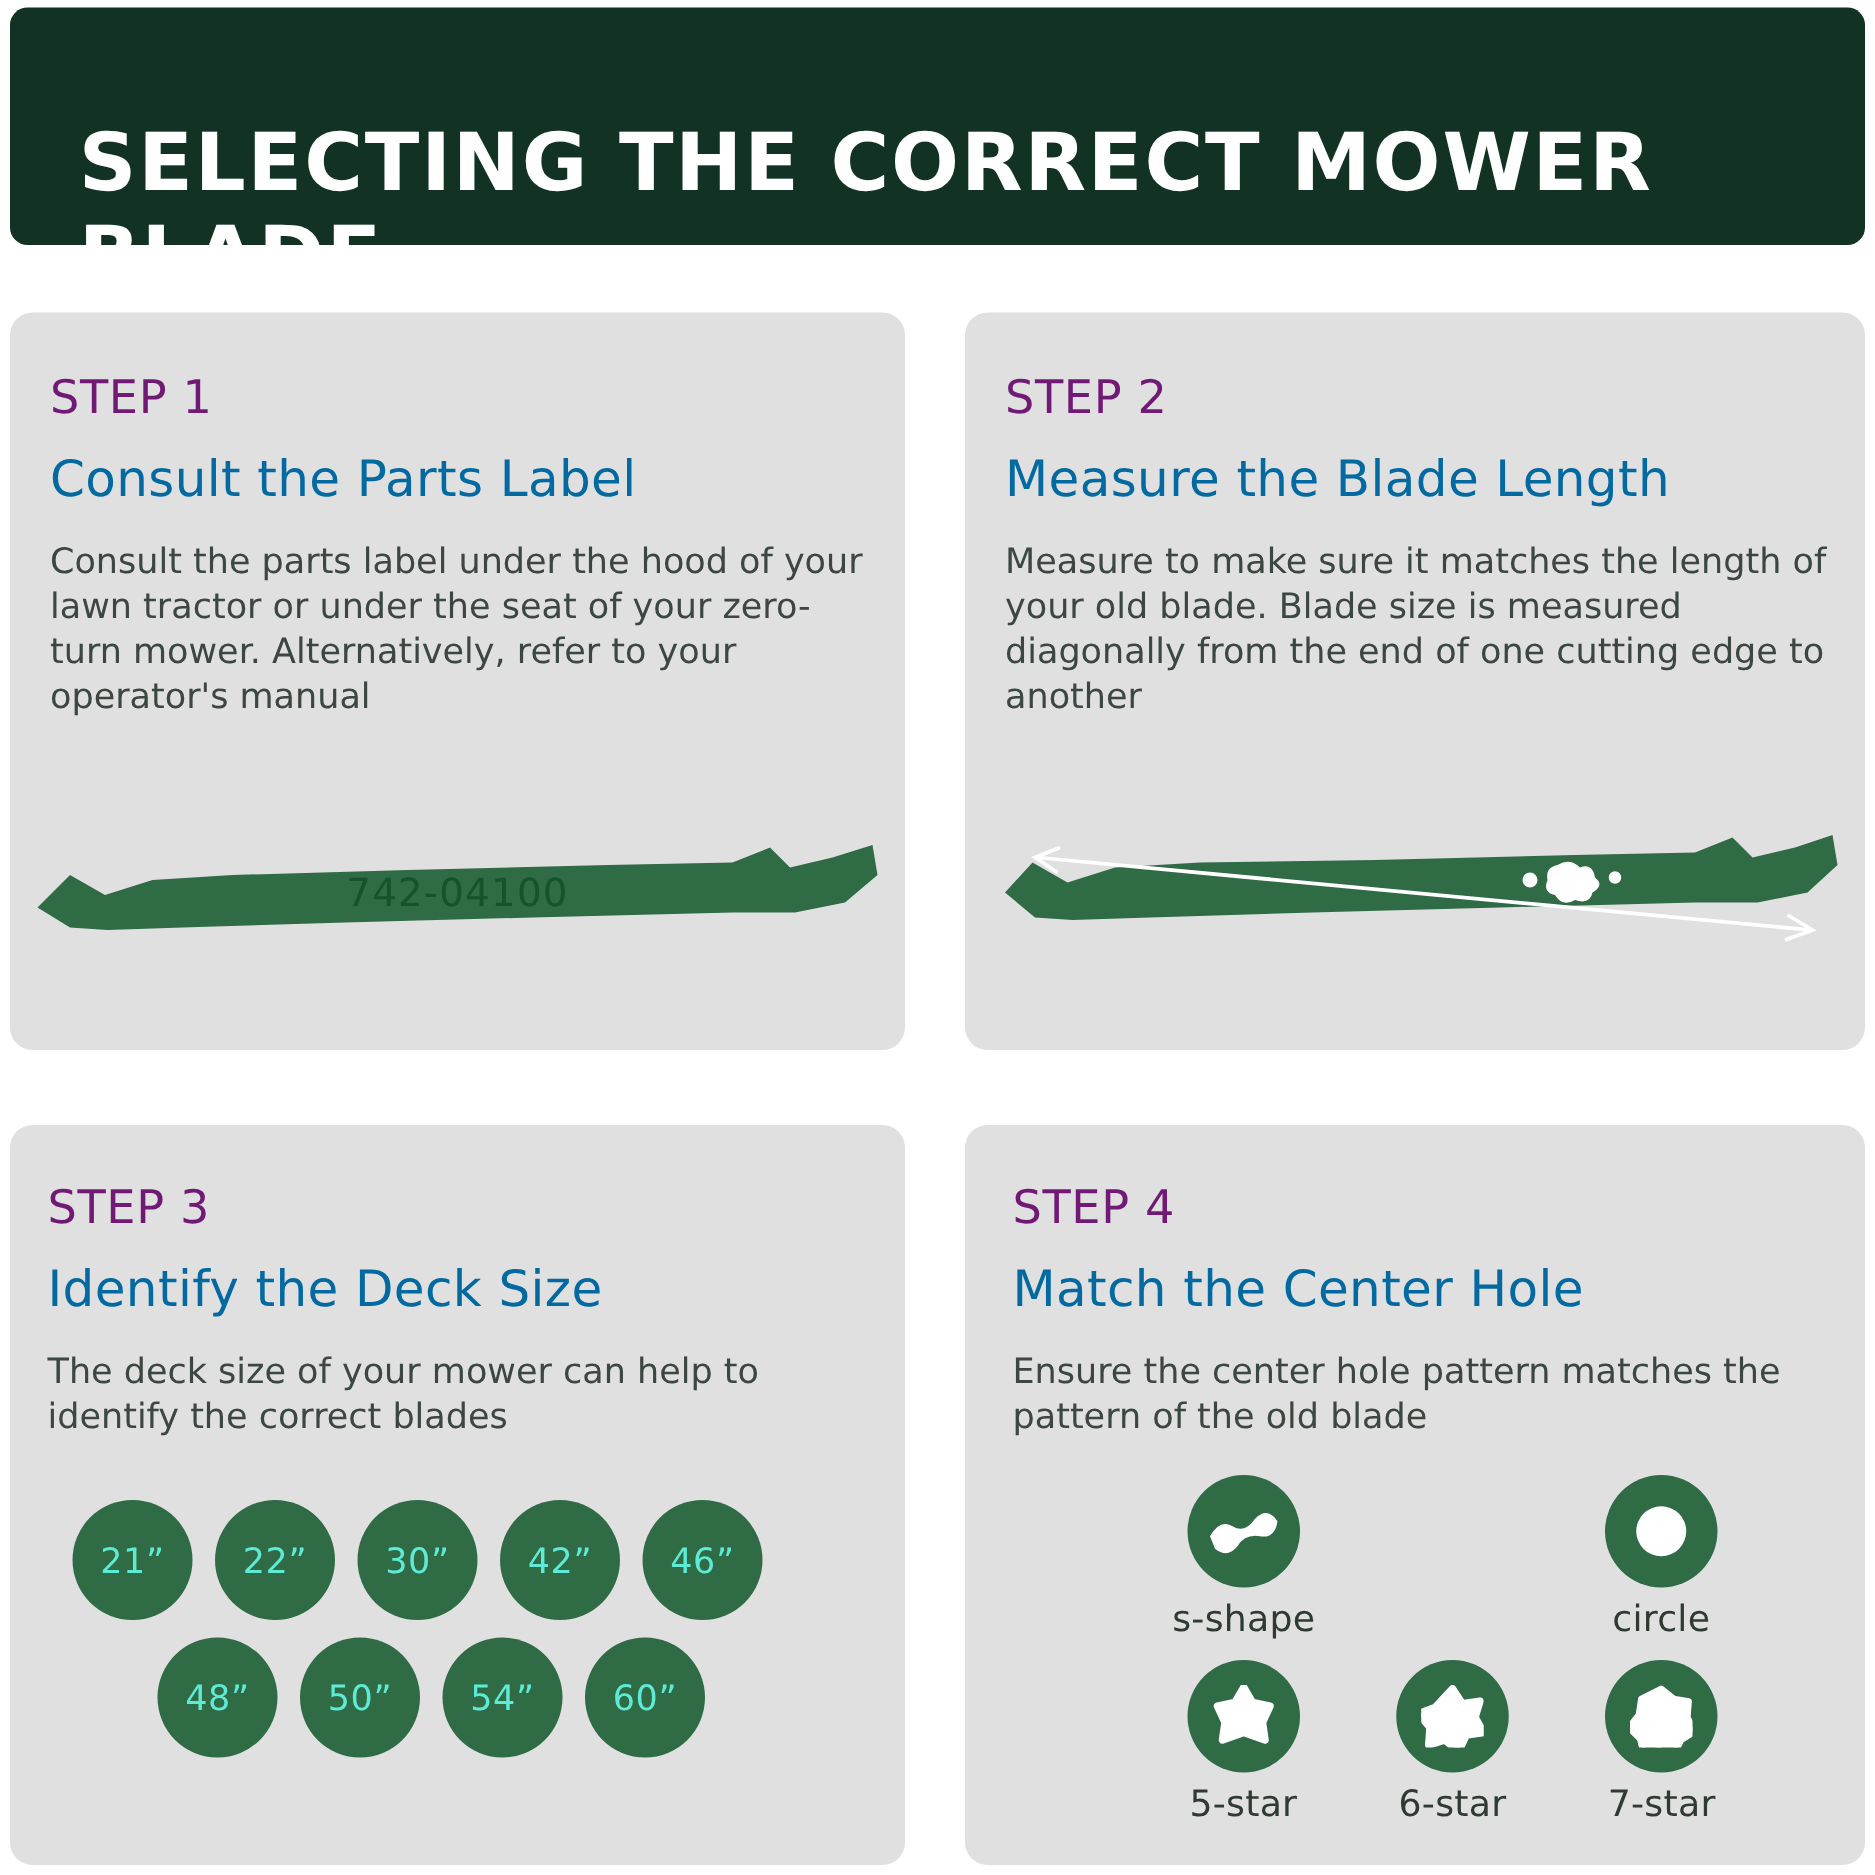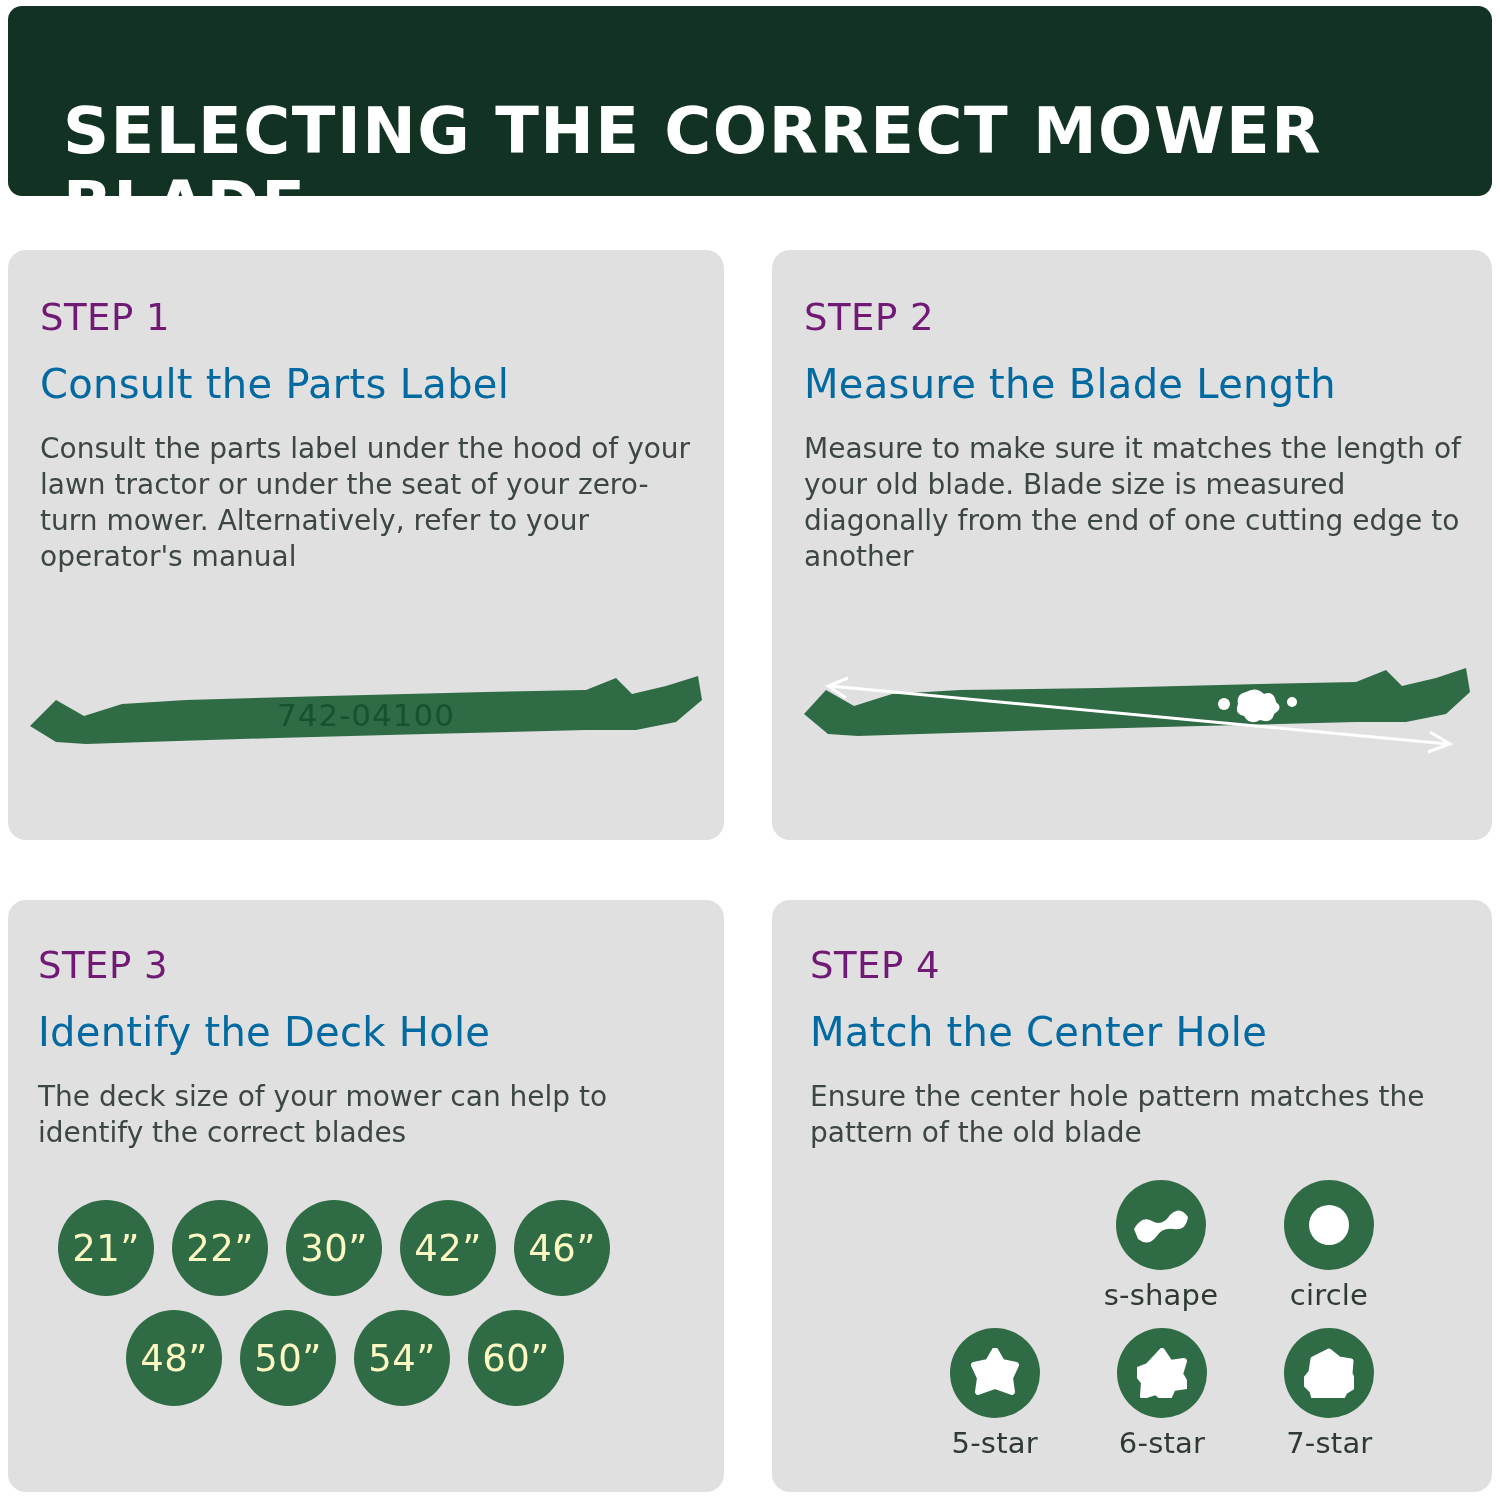--- a/index.html
+++ b/index.html
@@ -138,39 +138,39 @@
     display: flex;
     gap: 18px;
     margin-bottom: 14px;
   }
   .circle-row.row2 { padding-left: 68px; }
   .deck-circle {
     width: 96px;
     height: 96px;
     border-radius: 50%;
     background: #2f6b45;
-    color: #fef9c3;
+    color: #5eead4;
     display: flex;
     align-items: center;
     justify-content: center;
-    font-size: 37px;
+    font-size: 28px;
     letter-spacing: 0.5px;
   }
 
   
   .holes {
     position: absolute;
     left: 150px;
     top: 280px;
     width: 480px;
   }
   .holes-row {
     display: flex;
     gap: 22px;
-    justify-content: flex-end;
+    justify-content: space-between;
   }
   .hole-cell {
     width: 146px;
     display: flex;
     flex-direction: column;
     align-items: center;
   }
   .hole-circle {
     width: 90px;
     height: 90px;
@@ -235,21 +235,21 @@
         <polyline points="630,76 650,88 628,96"></polyline>
       </g>
     </svg>
   </div>
 </div>
 
 <div class="card" id="card-3">
   <div class="pad-3">
     <div class="step-label">STEP 3</div>
     <div class="gap-a"></div>
-    <div class="step-title">Identify the Deck Hole</div>
+    <div class="step-title">Identify the Deck Size</div>
     <div class="gap-b"></div>
     <div class="step-body">The deck size of your mower can help to identify the correct blades</div>
   </div>
 
   <div class="circle-rows">
     <div class="circle-row row1">
       <div class="deck-circle">21”</div>
       <div class="deck-circle">22”</div>
       <div class="deck-circle">30”</div>
       <div class="deck-circle">42”</div>

